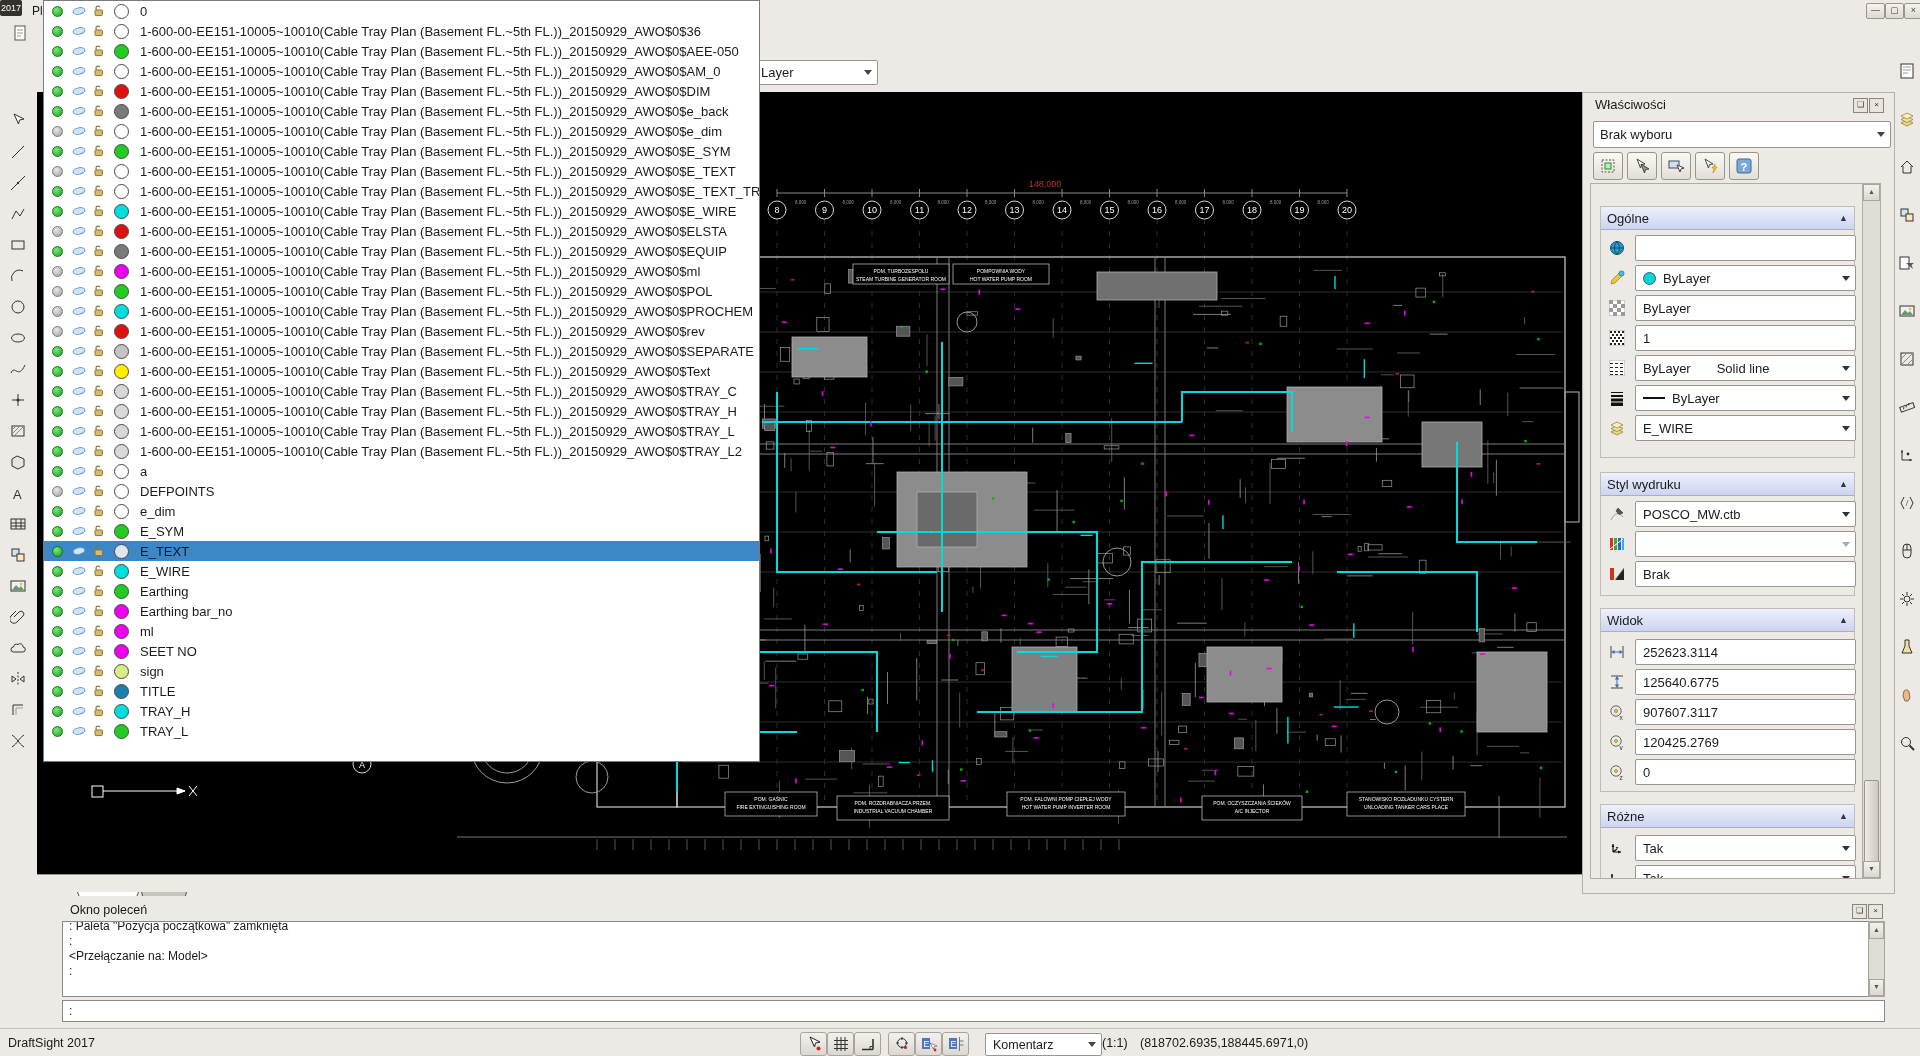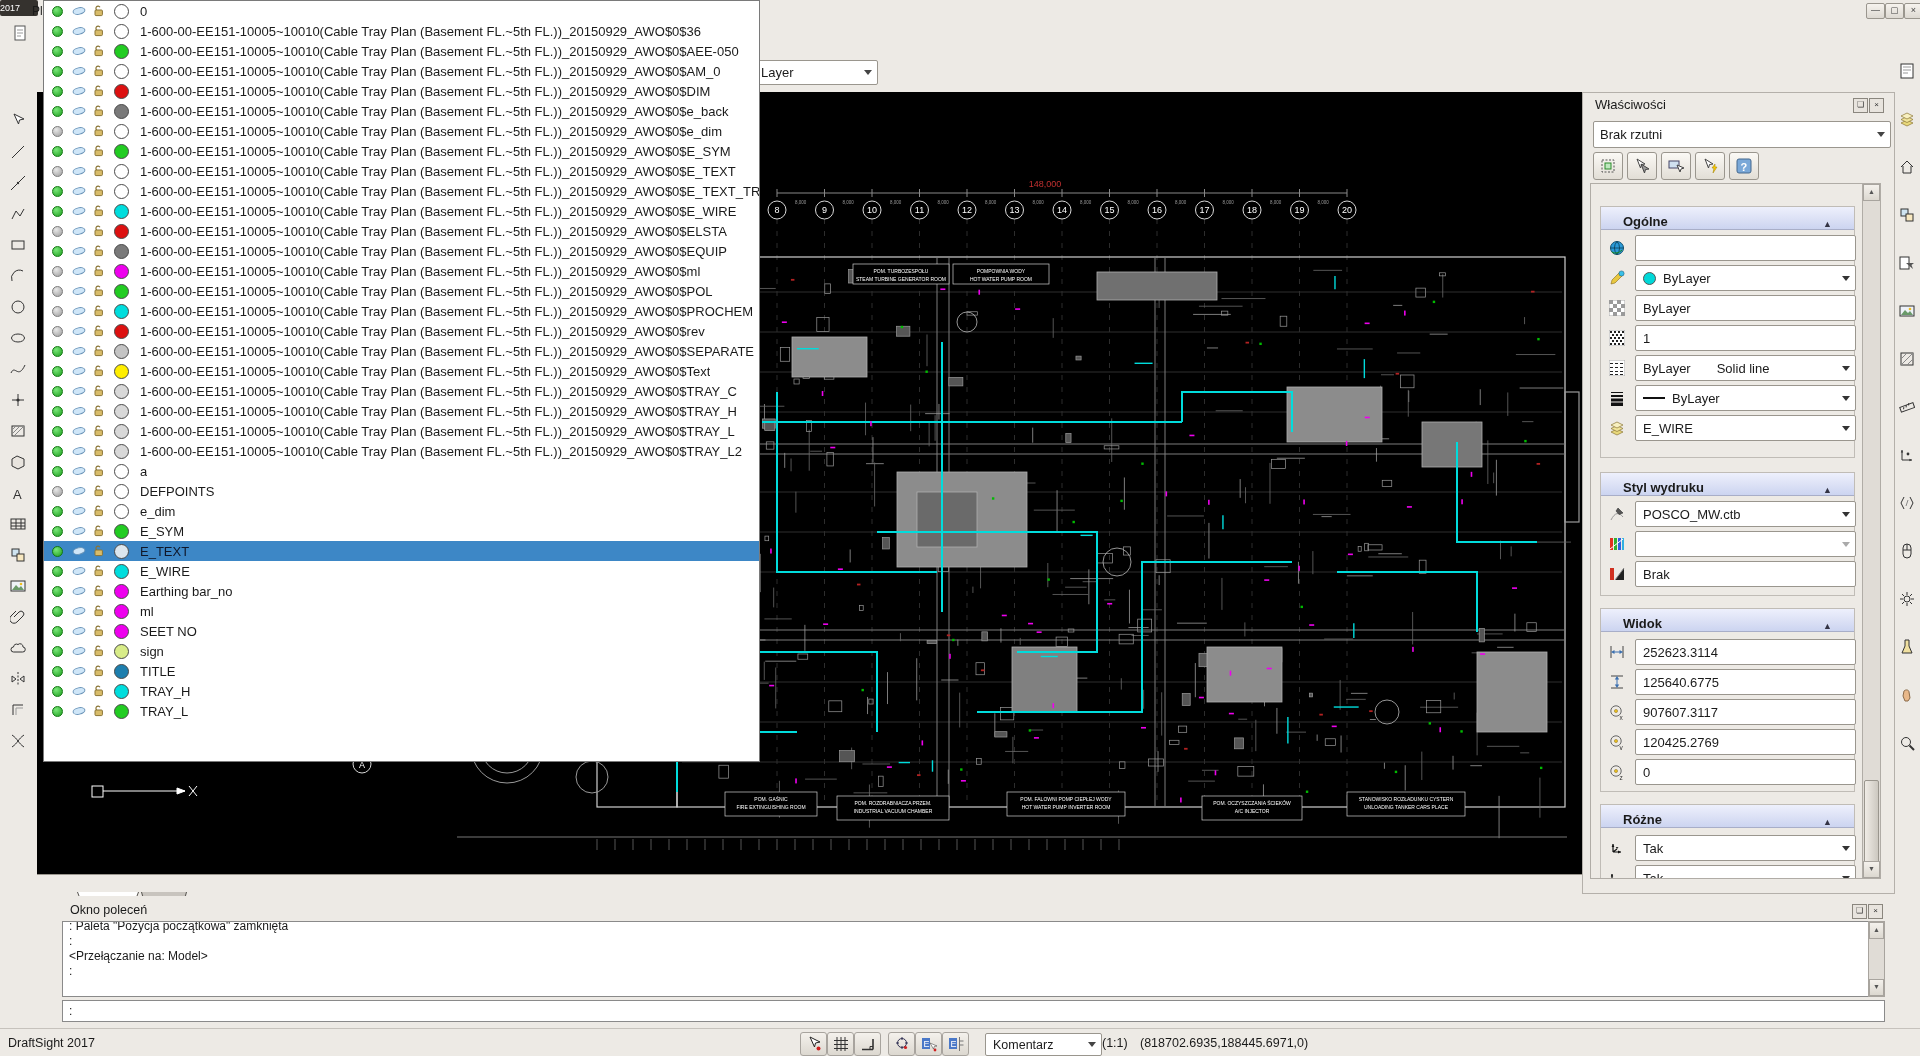--- a/index.html
+++ b/index.html
@@ -1,22 +1,22 @@
 <!DOCTYPE html>
 <html><head>
 <meta charset="utf-8">
 <style>
   html,body{margin:0;padding:0}
   body{width:1920px;height:1056px;position:relative;font-family:"Liberation Sans",sans-serif;
        background:#edeae5;overflow:hidden;color:#1a1a1a}
   .abs{position:absolute}
   
   #menubar{left:0;top:0;width:1920px;height:22px;background:#edeae5;border-bottom:1px solid #d8d4ce;font-size:12px}
-  #app-badge{left:0;top:0;width:38px;height:16px;background:#35322e;color:#fff;font-size:9px;
-             text-align:left;line-height:16px;border-radius:2px}
+  #app-badge{left:0;top:0;width:22px;height:16px;background:#35322e;color:#fff;font-size:9px;
+             text-align:center;line-height:16px;border-radius:2px}
   #menu-file{left:32px;top:4px}
   .winbtn{width:17px;height:14px;top:3px;border:1px solid #9a968e;background:linear-gradient(#f6f3ee,#ddd9d2);
           font-size:9px;text-align:center;line-height:13px;color:#444;border-radius:2px}
   #toolbar2{left:0;top:22px;width:1920px;height:28px;background:#edeae5}
   #toolbar{left:0;top:50px;width:1920px;height:42px;background:#edeae5;border-bottom:1px solid #c8c4be}
   #layer-combo{left:742px;top:60px;width:116px;height:23px;background:#fff;border:1px solid #9a968e;
                border-radius:2px;font-size:13px;display:flex;align-items:center;padding-left:18px}
   .arr{width:0;height:0;border-left:4px solid transparent;border-right:4px solid transparent;
        border-top:5px solid #444;margin-left:auto;margin-right:5px}
   .tbtn{width:25px;height:26px;top:58px;display:flex;align-items:center;justify-content:center}
@@ -54,21 +54,21 @@
   .pbtn{top:59px;width:28px;height:26px;border:1px solid #9a968e;border-radius:3px;
         background:linear-gradient(#fbf9f5,#e2ded6);display:flex;align-items:center;justify-content:center}
   #pscroll{left:7px;top:90px;width:271px;height:792px;border:1px solid #b0aca6;overflow:hidden;background:#edeae5;height:694px}
   #pscrollbar{left:279px;top:90px;width:17px;height:694px;background:#e0dcd6;border:1px solid #b0aca6}
   .sarr{position:absolute;left:0;width:15px;height:15px;background:linear-gradient(#f4f1ec,#dcd8d0);
         border:1px solid #a8a49e;font-size:7px;text-align:center;line-height:14px;color:#555}
   #sthumb{position:absolute;left:1px;width:13px;height:86px;background:linear-gradient(90deg,#f0ece6,#ccc8c0);
           border:1px solid #9a968e;border-radius:2px}
   .psec{position:absolute;left:9px;width:253px;border:1px solid #c0bcb6}
   .phead{height:22px;background:linear-gradient(#eef0fc,#ccd4f0);border-bottom:1px solid #a8aec8;
-         display:flex;align-items:flex-end;font-weight:bold;font-size:13px;padding:0 22px}
+         display:flex;align-items:center;font-weight:normal;font-size:13px;padding:0 6px}
   .phead .caret{margin-left:auto;font-size:9px;color:#334}
   .prow{position:absolute;left:6px;display:flex;align-items:center;height:26px}
   .pic{width:20px;height:20px;margin-right:8px;display:flex;align-items:center;justify-content:center}
   .pfield{width:212px;height:24px;background:#fff;border:1px solid #9a968e;border-radius:2px;
           display:flex;align-items:center;padding-left:7px;font-size:13px}
   .pfield .arr{border-top-color:#333}
   .pfield.dis .arr{border-top-color:#aaa}
   .cdot{width:11px;height:11px;border-radius:50%;background:#00d8d8;border:1px solid #555;margin-right:7px}
   .lwsample{width:22px;height:2px;background:#111;margin-right:7px}
   
@@ -1477,20 +1477,36 @@
         <svg viewBox="0 0 14 10" width="14" height="10">
           <ellipse cx="7" cy="5" rx="6" ry="3.2" fill="#cfe6f8" stroke="#6a94b8" transform="rotate(-12 7 5)"></ellipse>
         </svg>
       </span>
       <span class="llock">
         <svg viewBox="0 0 12 12" width="12" height="12">
           <path d="M3.2 5V3.6A2.1 2.1 0 0 1 7.4 3.1" fill="none" stroke="#8a7434" stroke-width="1.2" transform="rotate(-20 5 4)"></path>
           <rect x="2" y="5" width="7.4" height="5.6" rx="1" fill="#d8bc6a" stroke="#8a7434"></rect>
         </svg>
       </span>
+      <span class="lcol" style="background:#22cc22"></span>
+      <span class="lname">Earthing</span>
+    </div>
+    <div class="lrow">
+      <span class="ldot on"></span>
+      <span class="lfrz">
+        <svg viewBox="0 0 14 10" width="14" height="10">
+          <ellipse cx="7" cy="5" rx="6" ry="3.2" fill="#cfe6f8" stroke="#6a94b8" transform="rotate(-12 7 5)"></ellipse>
+        </svg>
+      </span>
+      <span class="llock">
+        <svg viewBox="0 0 12 12" width="12" height="12">
+          <path d="M3.2 5V3.6A2.1 2.1 0 0 1 7.4 3.1" fill="none" stroke="#8a7434" stroke-width="1.2" transform="rotate(-20 5 4)"></path>
+          <rect x="2" y="5" width="7.4" height="5.6" rx="1" fill="#d8bc6a" stroke="#8a7434"></rect>
+        </svg>
+      </span>
       <span class="lcol" style="background:#ee00ee"></span>
       <span class="lname">Earthing bar_no</span>
     </div>
     <div class="lrow">
       <span class="ldot on"></span>
       <span class="lfrz">
         <svg viewBox="0 0 14 10" width="14" height="10">
           <ellipse cx="7" cy="5" rx="6" ry="3.2" fill="#cfe6f8" stroke="#6a94b8" transform="rotate(-12 7 5)"></ellipse>
         </svg>
       </span>
@@ -1583,21 +1599,21 @@
       <span class="lcol" style="background:#22cc22"></span>
       <span class="lname">TRAY_L</span>
     </div>
   </div>
 
 <div id="props" class="abs">
   <div class="ptitle">Właściwości</div>
   <div class="minibtn abs" style="left:270px;top:5px">❏</div>
   <div class="minibtn abs" style="left:286px;top:5px">×</div>
   <div id="psel" class="abs">
-    <span>Brak rzutni</span>
+    <span>Brak wyboru</span>
     <span class="arr"></span>
   </div>
   <div class="pbtn abs" style="left:10px">
       <svg viewBox="0 0 16 16" width="16" height="16" fill="none" stroke-width="1">
         <rect x="2" y="2" width="12" height="12" stroke="#555" stroke-dasharray="2 1.5"></rect>
         <rect x="5" y="5" width="6" height="6" fill="#bfe8bf" stroke="#2a8a2a"></rect>
       </svg>
     </div>
   <div class="pbtn abs" style="left:44px">
       <svg viewBox="0 0 16 16" width="16" height="16" fill="none" stroke-width="1">

